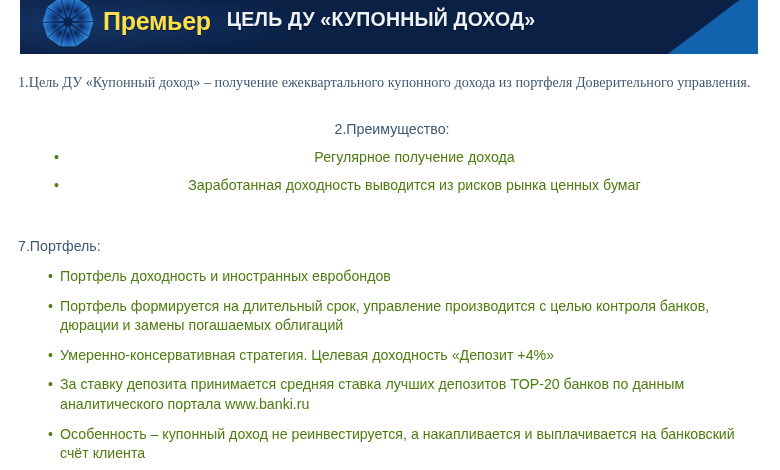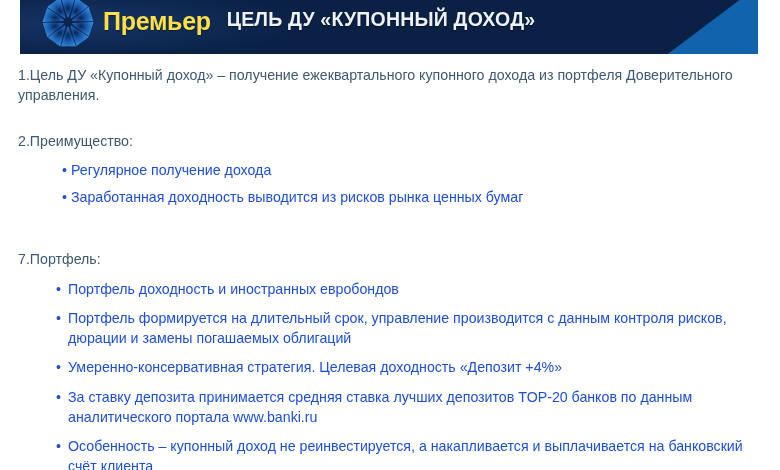--- a/index.html
+++ b/index.html
@@ -106,41 +106,41 @@
     color: #3f5871;
   }
   .bullet-list {
     list-style: none;
     margin: 0;
     padding: 0;
   }
   .bullet {
     position: relative;
     padding-left: 14px;
-    margin: 8px;
-    color: #1d4ed8;
+    margin: 0;
+    color: #4d7c0f;
   }
   .bullet::before {
     content: "\2022";
     position: absolute;
     left: 2px;
     top: 0;
   }
   
   #section-advantage .bullet-list { margin-left: 36px; margin-top: 9px; }
   #section-advantage .bullet { padding-left: 9px; margin-bottom: 8px; }
   #section-advantage .bullet::before { left: 0; }
 
   
   #section-portfolio .bullet-list { margin-left: 30px; margin-top: 10px; }
   #section-portfolio .bullet { padding-left: 12px; margin-bottom: 10px; }
   #section-portfolio .bullet::before { left: 0; }
 
-  #section-goal { margin-top: 4px; }
-  #section-advantage { margin-top: 27px; }
+  #section-goal { margin-top: 11px; font-family: Liberation Serif, serif; }
+  #section-advantage { margin-top: 27px; text-align: center; }
   #section-portfolio { margin-top: 42px; }
 </style>
 </head>
 <body>
 
 <div id="header-band">
   <div id="header-sheen"></div>
 
   <div id="logo-group">
     <svg id="logo-mark" viewBox="0 0 100 100">
@@ -207,21 +207,21 @@
     <ul class="bullet-list">
       <li class="bullet">Регулярное получение дохода</li>
       <li class="bullet">Заработанная доходность выводится из рисков рынка ценных бумаг</li>
     </ul>
   </div>
 
   <div class="section" id="section-portfolio">
     <p class="section-heading">7.Портфель:</p>
     <ul class="bullet-list">
       <li class="bullet">Портфель доходность и иностранных евробондов</li>
-      <li class="bullet">Портфель формируется на длительный срок, управление производится с данным контроля рисков, дюрации и замены погашаемых облигаций</li>
+      <li class="bullet">Портфель формируется на длительный срок, управление производится с целью контроля банков, дюрации и замены погашаемых облигаций</li>
       <li class="bullet">Умеренно-консервативная стратегия. Целевая доходность  «Депозит +4%»</li>
       <li class="bullet">За ставку депозита принимается средняя ставка лучших депозитов TOP-20 банков по данным аналитического портала www.banki.ru</li>
       <li class="bullet">Особенность – купонный доход не реинвестируется,  а накапливается и выплачивается  на банковский счёт клиента</li>
 
     </ul>
   </div>
 
 </div>
 
 </body></html>

